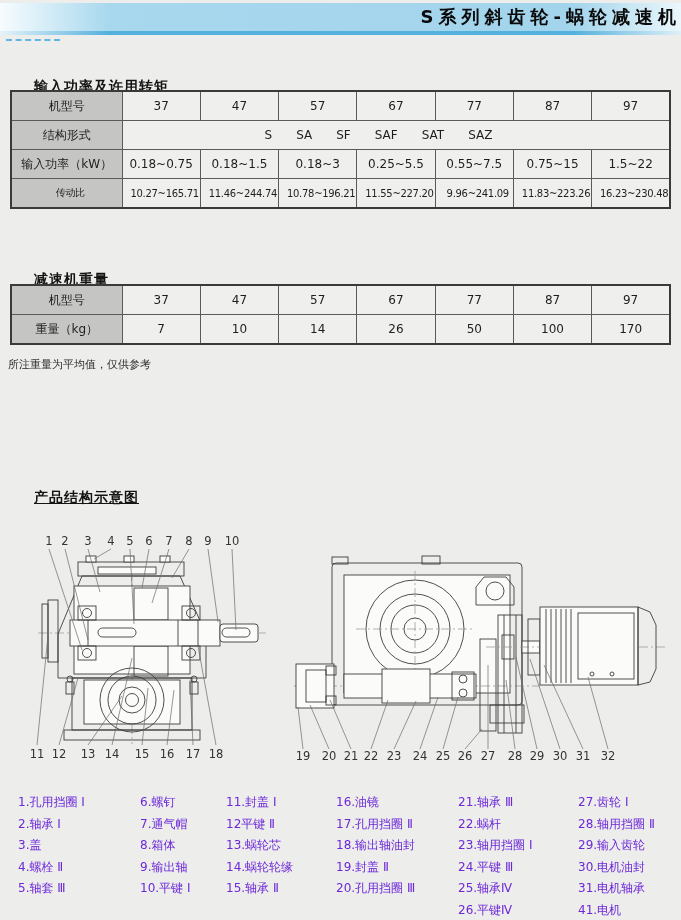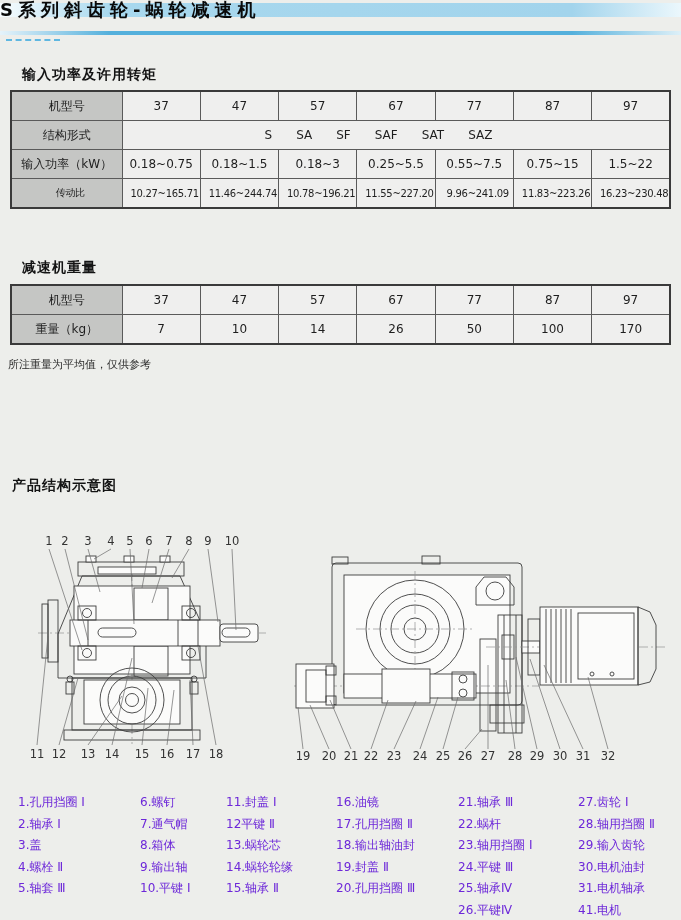--- a/index.html
+++ b/index.html
@@ -1,31 +1,31 @@
 <!DOCTYPE html>
 <html><head>
 <meta charset="utf-8">
 <style>
   html,body{margin:0;padding:0;background:#d8d8d8;}
   .page{position:relative;width:681px;height:920px;background:#edeeeb;
         font-family:"DejaVu Sans",sans-serif;overflow:hidden;}
   
-  .titlebar{position:absolute;left:0;top:3px;width:681px;height:14px;
+  .titlebar{position:absolute;left:0;top:3px;width:681px;height:28px;
     background:linear-gradient(90deg,#f7fcfe 0%,#a8d8ee 16%,#a2d4ec 84%,#ebf7fc 100%);
-    display:flex;align-items:center;justify-content:flex-start;}
+    display:flex;align-items:center;justify-content:flex-end;}
   .titlebar .title{font-size:18px;font-weight:bold;letter-spacing:5px;color:#0a0a0a;}
   .title-underline{position:absolute;left:0;top:31px;width:681px;height:4px;
     background:linear-gradient(90deg,#e6f3fa 0%,#54b0dc 16%,#54b0dc 84%,#def0f8 100%);}
   .watermark{position:absolute;left:6px;top:39px;width:54px;height:0;
     border-top:2px dashed #46aee0;opacity:.85;}
   
-  h2.sec{position:absolute;margin:4px;font-size:14px;font-weight:bold;color:#141414;letter-spacing:1px;}
+  h2.sec{position:absolute;margin:16px;font-size:14px;font-weight:bold;color:#141414;letter-spacing:1px;}
   #h-power{left:18px;top:62px;}
   #h-weight{left:18px;top:255px;}
-  #h-structure{left:8px;top:473px;}
+  #h-structure{left:18px;top:473px;text-decoration:underline;}
   
   table.spec{position:absolute;left:10px;width:661px;border-collapse:collapse;
     table-layout:fixed;border:2px solid #3a3a3a;}
   #t1{top:90px;}
   #t2{top:284px;}
   table.spec td{border:1px solid #5a5a5a;height:28px;text-align:center;vertical-align:middle;
     font-size:12px;color:#1e1e1e;background:#efefee;padding:0;overflow:hidden;white-space:nowrap;margin-top:31px;}
   table.spec td.lbl{background:#c5c6c4;}
   table.spec col.c0{width:111px;}
   tr.ratio td{font-size:10px;letter-spacing:-0.3px;padding-left:7px;}

